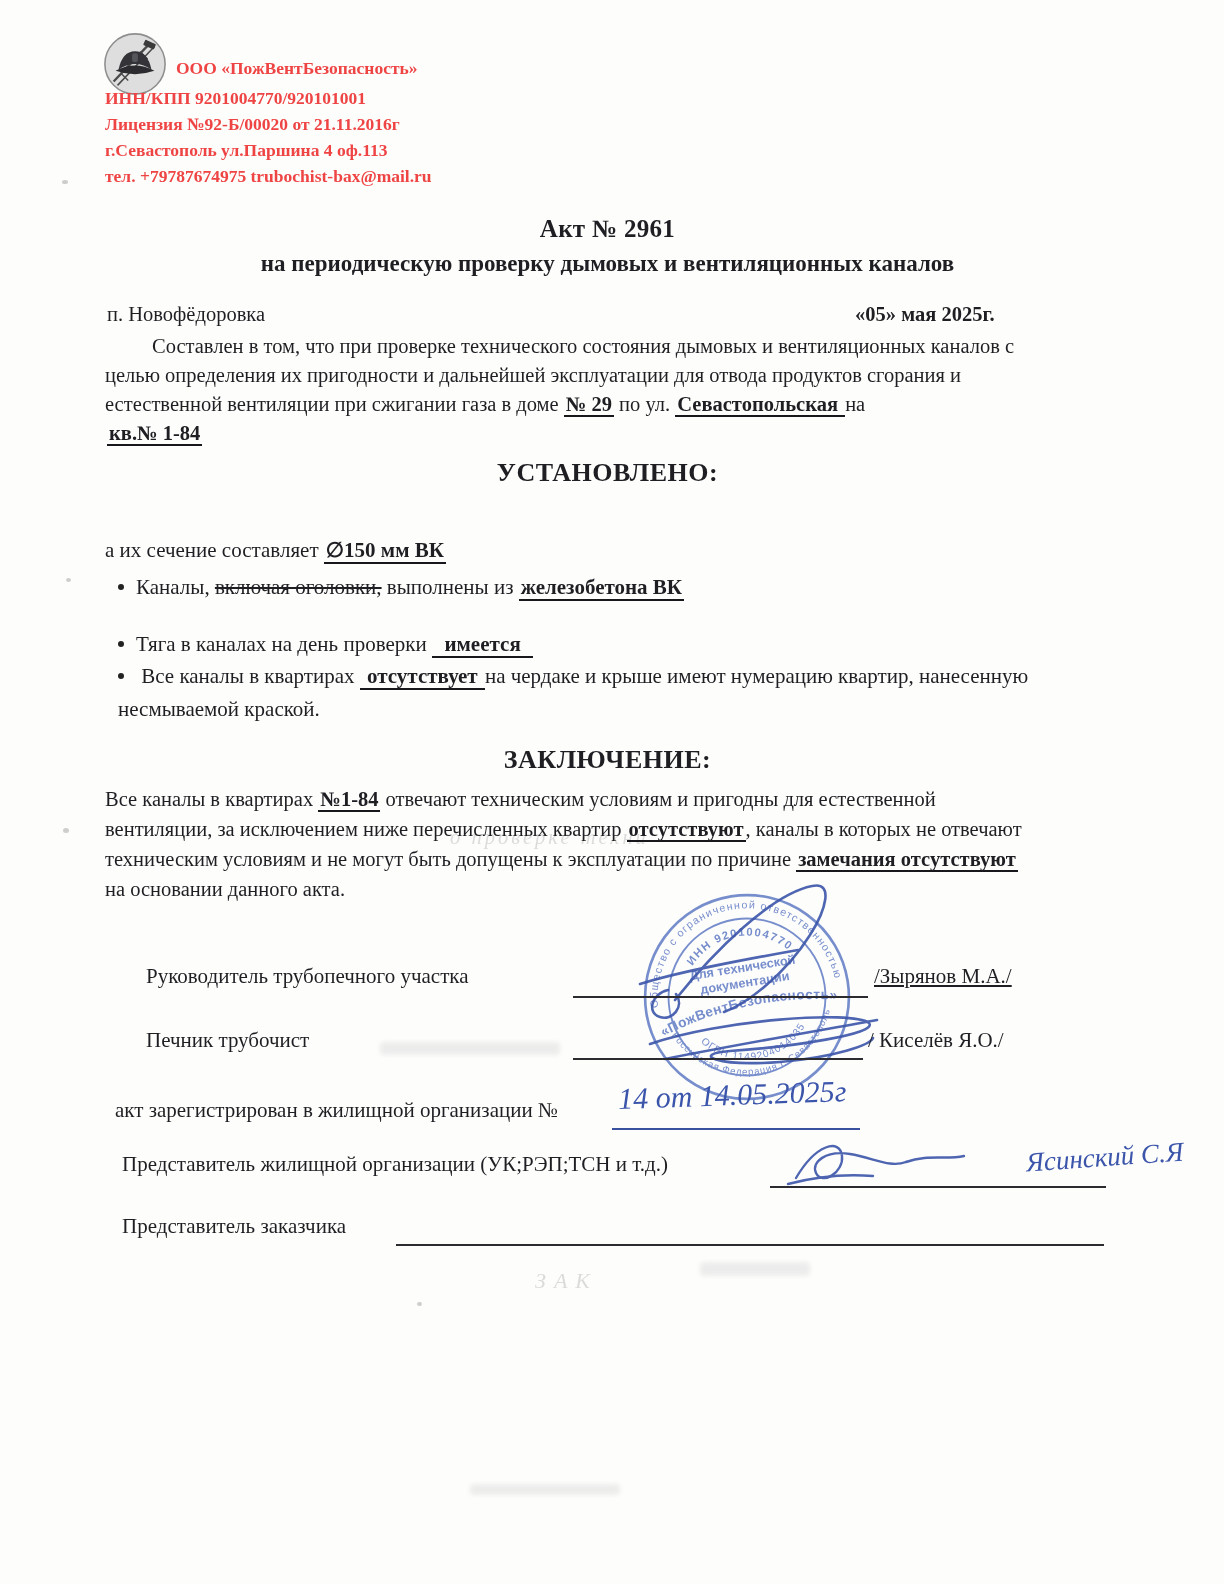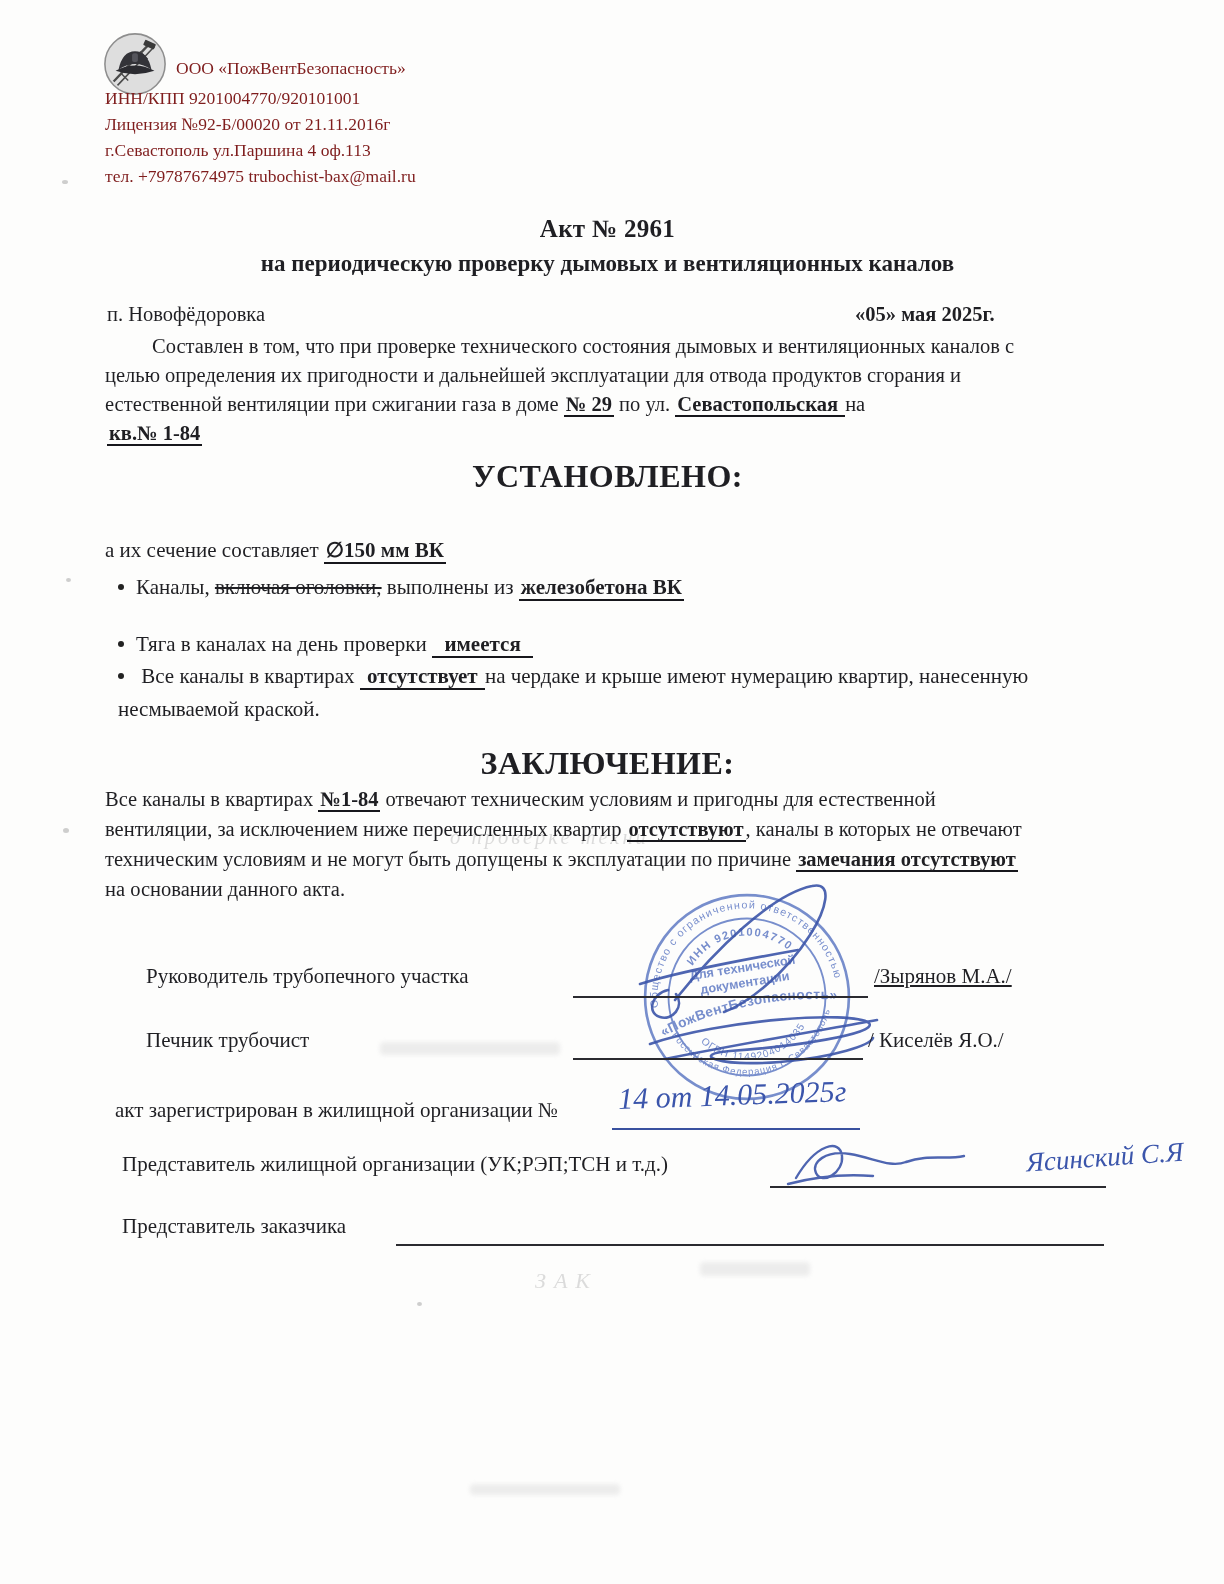--- a/index.html
+++ b/index.html
@@ -5,26 +5,26 @@
   html,body{margin:0;padding:0;background:#9a9a9a;}
   #page{
     position:relative;width:1224px;height:1584px;margin:0 auto;
     background:#fdfdfc;overflow:hidden;
     font-family:"Liberation Serif", serif;color:#1f1f23;
   }
   .abs{position:absolute;white-space:nowrap;}
   .b{font-weight:bold;}
   .bu{font-weight:bold;border-bottom:2.4px solid #17171c;padding:0 2px;}
   .strike{text-decoration:line-through;text-decoration-thickness:2px;}
-  .hdr{font-size:17.5px;color:#7f1d1d;}
+  .hdr{font-size:17.5px;color:#ef4444;font-weight:bold;}
   .title{font-size:25px;font-weight:bold;letter-spacing:.3px;}
   .subtitle{font-size:23px;font-weight:bold;}
   .body-t{font-size:20.5px;}
   .bullet-t{font-size:21px;}
-  .heading{font-size:32px;font-weight:bold;letter-spacing:.5px;}
+  .heading{font-size:26px;font-weight:bold;letter-spacing:.5px;}
   .center{left:105px;width:1005px;text-align:center;}
   .dot{display:inline-block;width:6px;height:6px;border-radius:50%;background:#222;
        vertical-align:middle;margin-right:12px;margin-bottom:4px;}
   .sig-label{font-size:21px;}
   .sig-name{font-size:21px;}
   .uline{position:absolute;border-top:2px solid #2b2b30;height:0;}
   .hand{font-style:italic;color:#3b55ab;}
   .ghost{color:#c6c6c6;opacity:.6;letter-spacing:3px;filter:blur(.4px);font-style:italic;}
   .smudge{position:absolute;background:#d9d9d9;opacity:.45;filter:blur(2px);border-radius:4px;}
   .speck{position:absolute;background:#b9b9b9;border-radius:50%;opacity:.7;}

